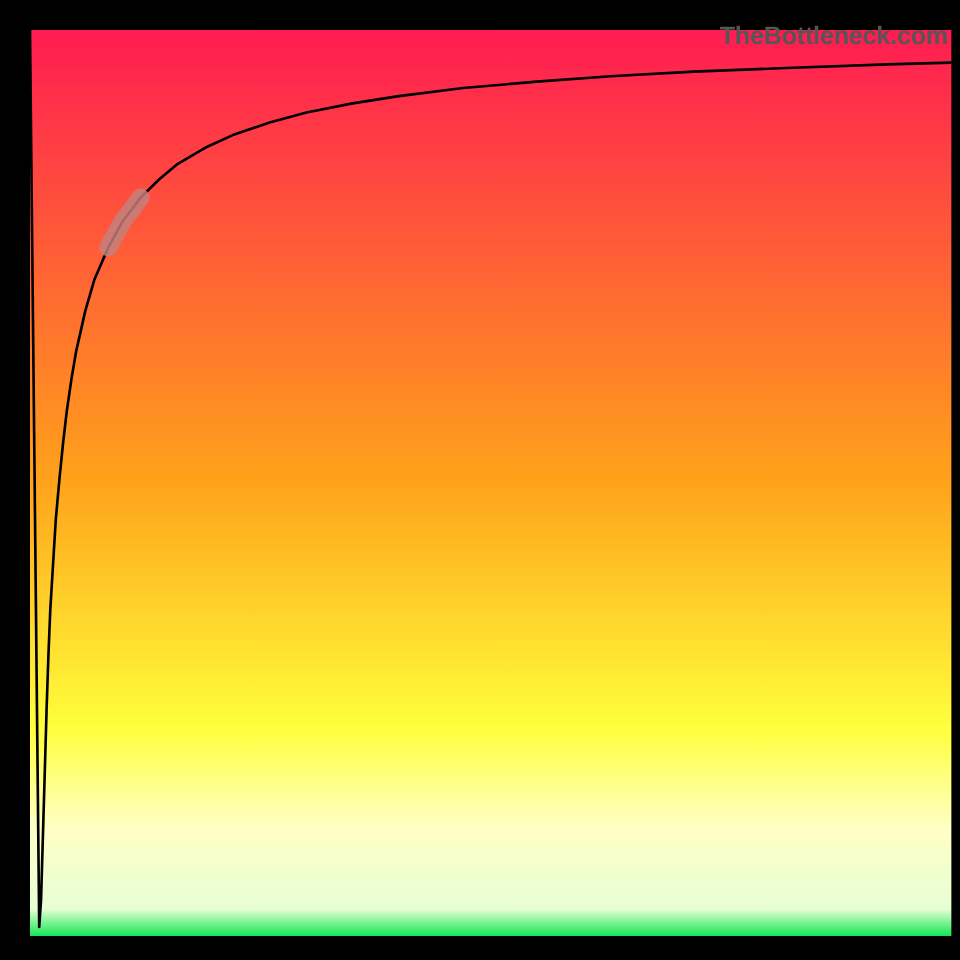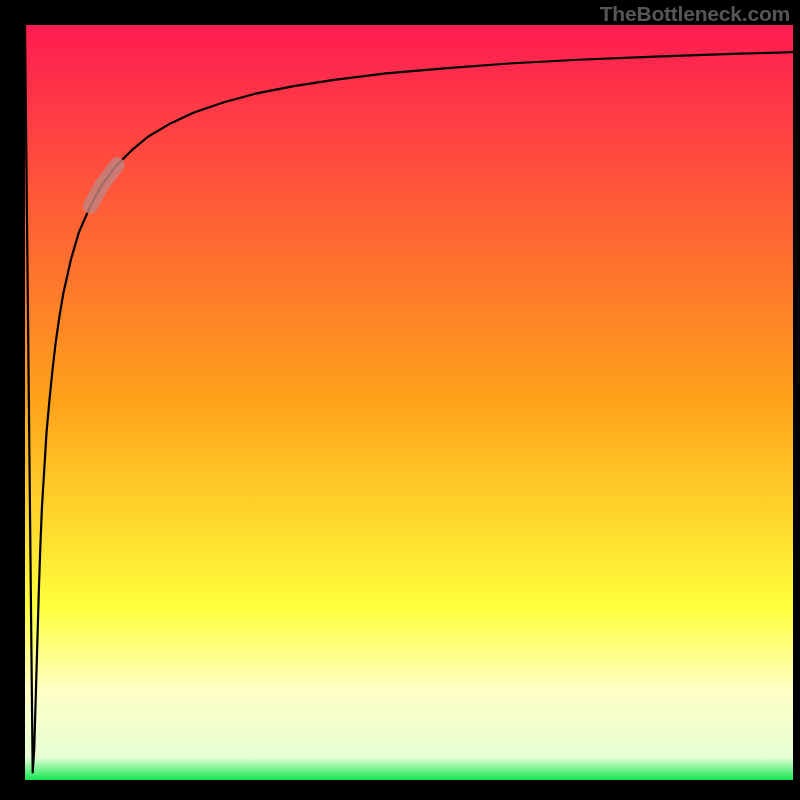--- a/index.html
+++ b/index.html
@@ -6,21 +6,21 @@
   body {
     width: 800px;
     height: 800px;
     background: #000000;
     position: relative;
     overflow: hidden;
     font-family: Arial, Helvetica, sans-serif;
   }
   .watermark {
     position: absolute;
-    top: 2px;
+    top: 19px;
     right: 10px;
     font-size: 21px;
     font-weight: 600;
     color: #565656;
     letter-spacing: -0.2px;
     z-index: 10;
   }
   .plot {
     position: absolute;
     z-index: 2;

